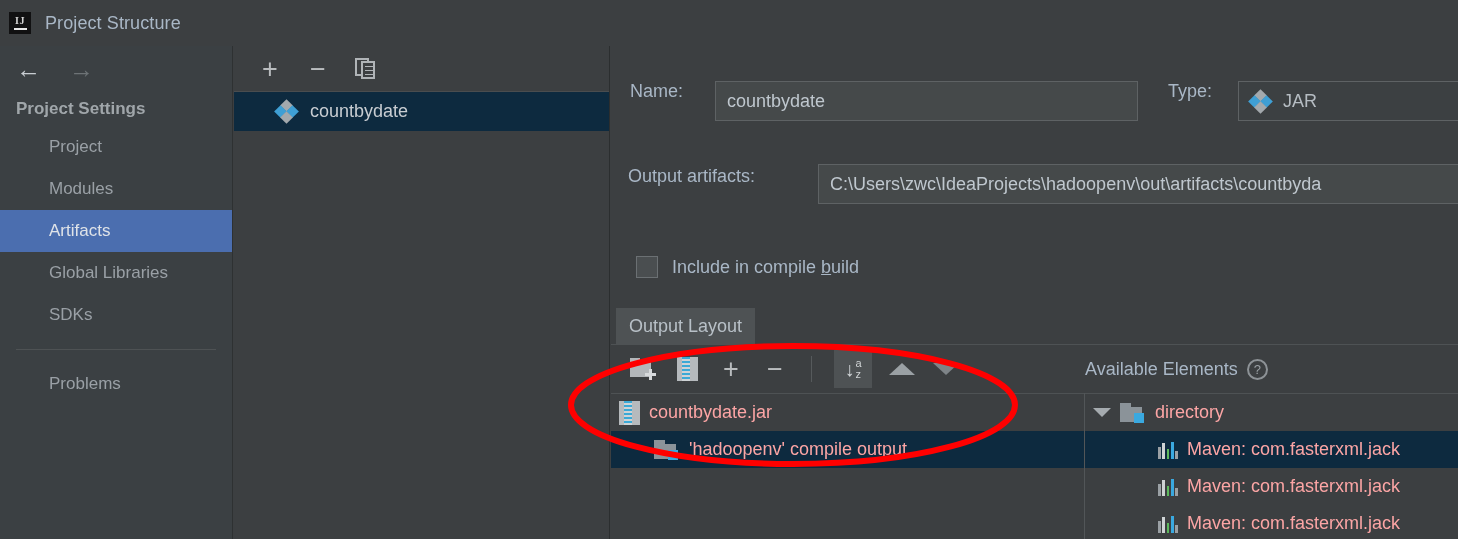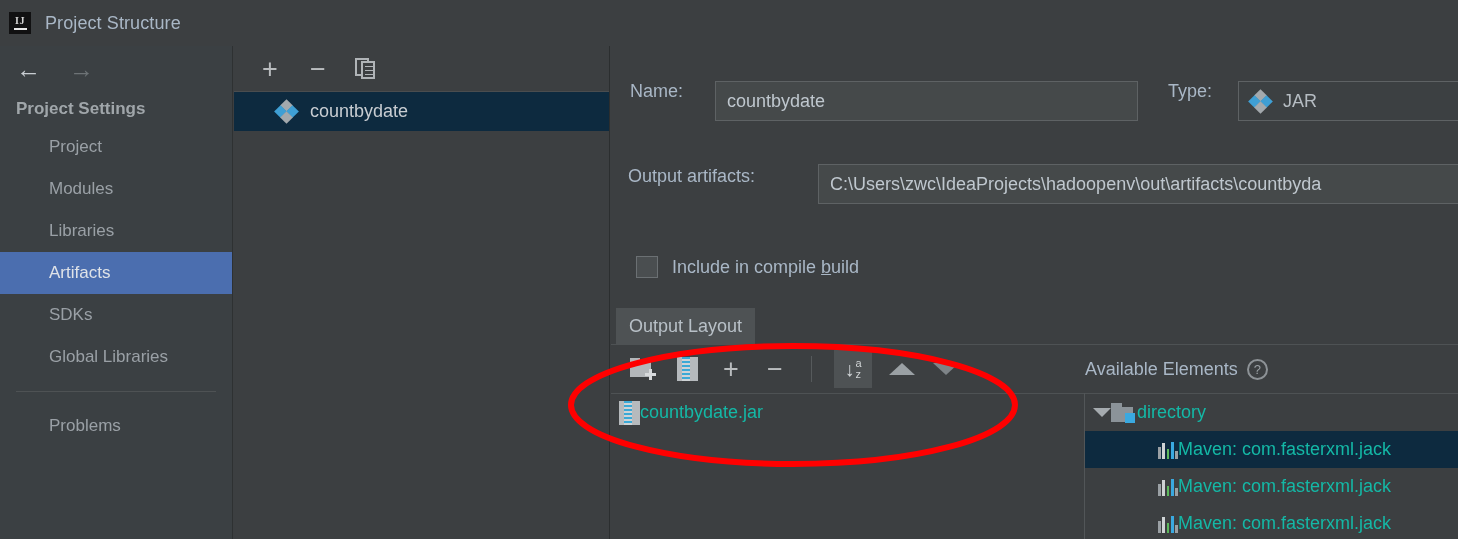--- a/index.html
+++ b/index.html
@@ -138,22 +138,22 @@
     color: #9aa0a4; font-size: 13px; display: flex; align-items: center; justify-content: center;
   }
 
   .splitline { position: absolute; left: 473px; top: 347px; width: 1px; height: 192px; background: #525658; }
   .hline { position: absolute; left: 0; top: 347px; width: 847px; height: 1px; background: #4e5254; }
 
   .tree { position: absolute; top: 348px; }
   .tree.left  { left: 0;   width: 473px; }
   .tree.right { left: 474px; width: 373px; }
   .tree-row {
-    height: 37px; display: flex; align-items: center; 
-    color: #14b8a6; font-size: 18px; white-space: nowrap; overflow: hidden;
+    height: 37px; display: flex; align-items: center; gap: 9px;
+    color: #fca5a5; font-size: 18px; white-space: nowrap; overflow: hidden;
   }
   .tree-row.selected { background: #0d2a3f; }
   .indent-1 { padding-left: 8px; }
   .indent-2 { padding-left: 43px; }
   .indent-r0 { padding-left: 8px; }
   .indent-r1 { padding-left: 73px; }
 
   .caret {
     width: 0; height: 0; border-left: 9px solid transparent; border-right: 9px solid transparent;
     border-top: 9px solid #a5abaf; flex: none;
@@ -214,25 +214,24 @@
 
   <div class="sidebar">
     <div class="nav-arrows">
       <div class="arrow back">←</div>
       <div class="arrow fwd">→</div>
     </div>
 
     <div class="group-title">Project Settings</div>
     <div class="nav-item">Project</div>
     <div class="nav-item">Modules</div>
-    <div class="nav-item">Libraries</div>
     <div class="nav-item selected">Artifacts</div>
 
+    <div class="nav-item">Global Libraries</div>
     <div class="nav-item">SDKs</div>
-    <div class="nav-item">Global Libraries</div>
 
     <div class="sep"></div>
     <div class="nav-item">Problems</div>
   </div>
 
   <div class="artifacts-panel">
     <div class="art-toolbar">
       <div class="tb-btn">
         <span class="plus-glyph">+</span>
       </div>
@@ -343,20 +342,28 @@
     <div class="hline"></div>
     <div class="splitline"></div>
 
     <div class="tree left">
       <div class="tree-row indent-1">
         <span class="jar-ico">
             <span class="zip"></span>
           </span>
         <span>countbydate.jar</span>
       </div>
+      <div class="tree-row indent-2 selected">
+        <span class="folder-ico">
+          <span class="body"></span>
+            <span class="tab2"></span>
+            <span class="blue"></span>
+        </span>
+        <span>'hadoopenv' compile output</span>
+      </div>
     </div>
 
     <div class="tree right">
       <div class="tree-row indent-r0">
         <span class="caret"></span>
         <span class="folder-ico">
           <span class="body"></span>
             <span class="tab2"></span>
             <span class="blue"></span>
         </span>

